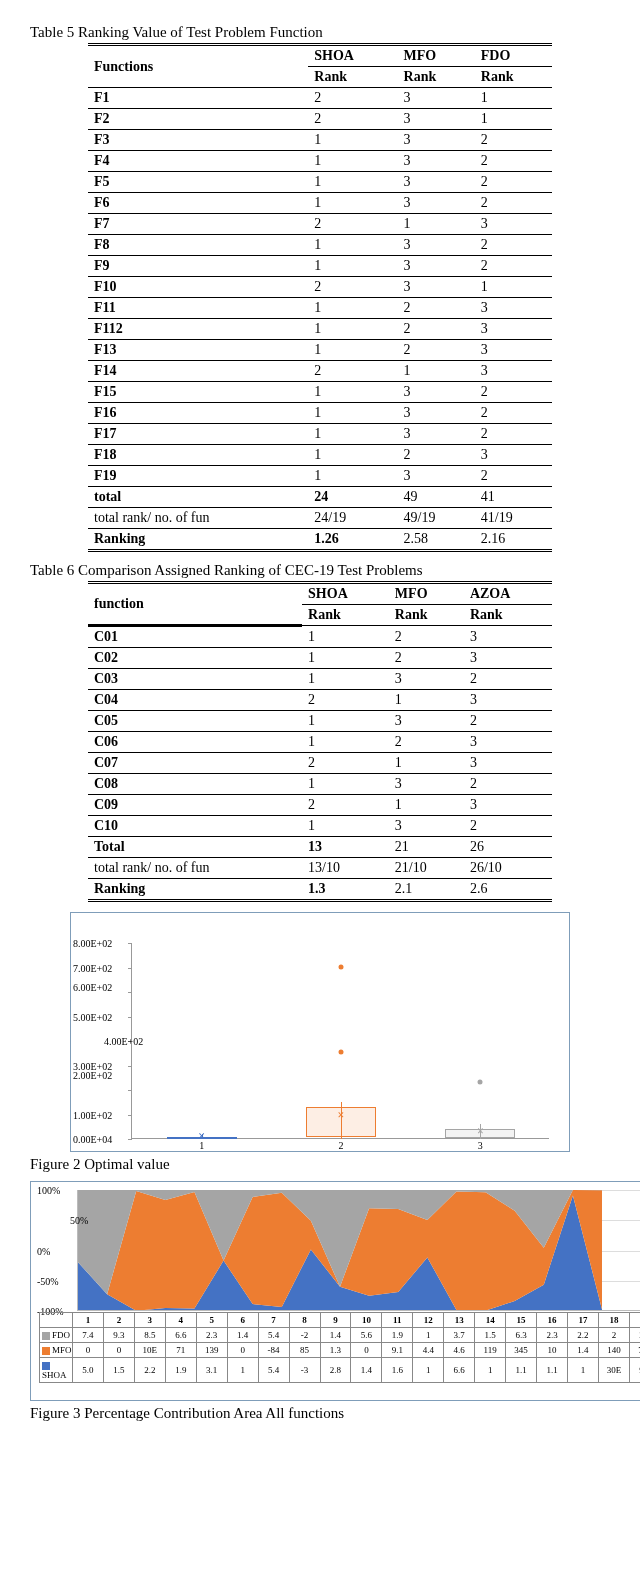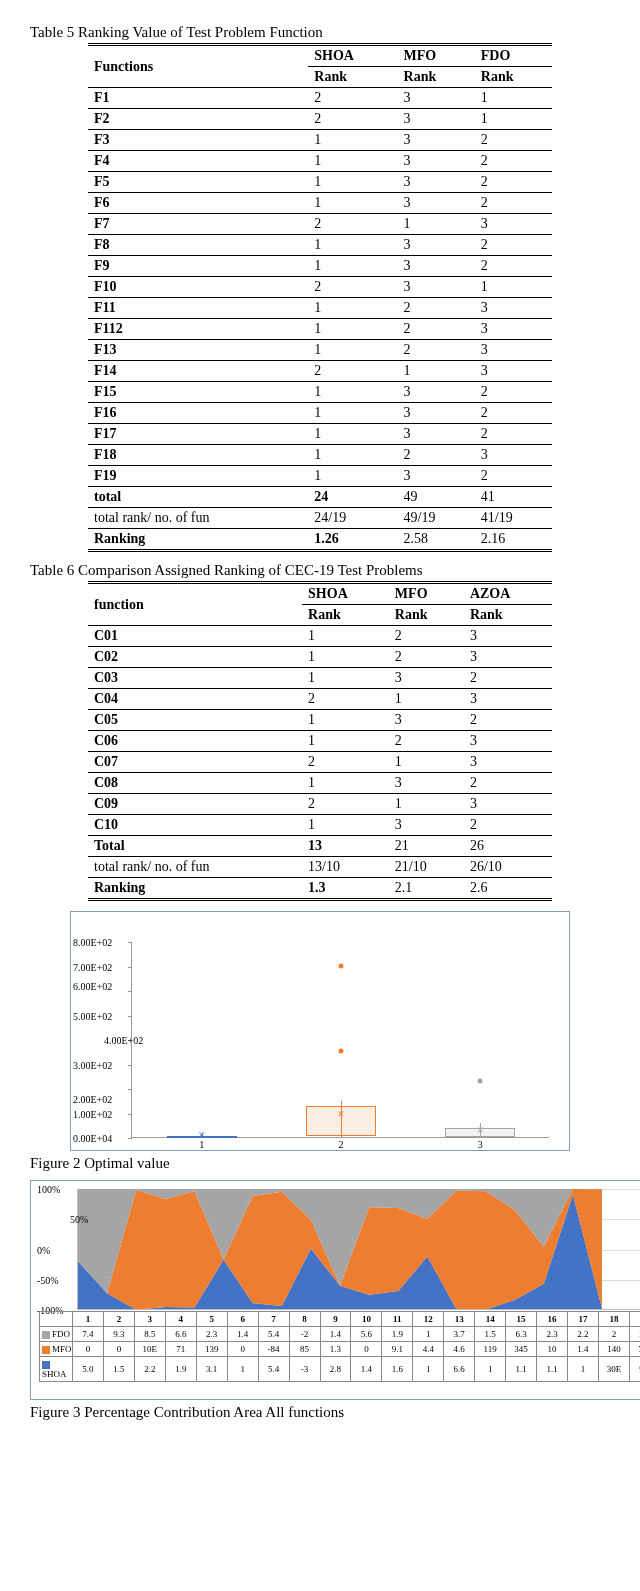--- a/index.html
+++ b/index.html
@@ -280,21 +280,21 @@
         <td>2.58</td>
         <td>2.16</td>
       </tr>
     </tbody>
   </table>
 
 <div class="caption">Table 6 Comparison Assigned Ranking of CEC-19 Test Problems</div>
 <table class="ranking" id="tbl6">
     <tbody>
       <tr class="dbl-top">
-        <th rowspan="2" class="bold" style="border-bottom:1px solid #000000">function</th>
+        <th rowspan="2" class="bold" style="border-bottom:3px solid #000000">function</th>
         <th class="bold" style="border-top:3px double #000;border-bottom:1px solid #000">SHOA</th>
         <th class="bold" style="border-top:3px double #000;border-bottom:1px solid #000">MFO</th>
         <th class="bold" style="border-top:3px double #000;border-bottom:1px solid #000">AZOA</th>
       </tr>
       <tr class="thin-bot">
         <th class="bold" style="border-bottom:1px solid #000">Rank</th>
         <th class="bold" style="border-bottom:1px solid #000">Rank</th>
         <th class="bold" style="border-bottom:1px solid #000">Rank</th>
       </tr>
       <tr>
@@ -400,21 +400,21 @@
       <div class="xmark" style="left: 209px; bottom: 23.275px; color: rgb(237, 125, 49);">×</div>
       <div class="dot" style="left: 209px; bottom: 85.75px; background: rgb(237, 125, 49);"></div>
       <div class="dot" style="left: 209px; bottom: 171.5px; background: rgb(237, 125, 49);"></div>
       <div class="whisker-line" style="left: 348.333px; top: 181.3px; height: 14.7px; background: rgb(165, 165, 165);"></div>
       <div class="box" style="left: 313.333px; width: 70px; top: 186.2px; height: 8.575px; border-color: rgb(165, 165, 165); background: rgba(165, 165, 165, 0.133);"></div>
       <div class="xmark" style="left: 348.333px; bottom: 7.35px; color: rgb(165, 165, 165);">×</div>
       <div class="dot" style="left: 348.333px; bottom: 56.35px; background: rgb(165, 165, 165);"></div>
     </div>
 <div class="fig2-ylabel" style="top: 226px;">0.00E+04</div>
     <div class="fig2-ylabel" style="top: 201.5px;">1.00E+02</div>
-    <div class="fig2-ylabel" style="top: 187px;">2.00E+02</div>
+    <div class="fig2-ylabel" style="top: 162px;">2.00E+02</div>
     <div class="fig2-ylabel" style="top: 152.5px;">3.00E+02</div>
     <div class="fig2-ylabel" style="top: 128px; margin-left: 31px;">4.00E+02</div>
     <div class="fig2-ylabel" style="top: 103.5px;">5.00E+02</div>
     <div class="fig2-ylabel" style="top: 74px;">6.00E+02</div>
     <div class="fig2-ylabel" style="top: 54.5px;">7.00E+02</div>
     <div class="fig2-ylabel" style="top: 30px;">8.00E+02</div>
   </div>
 <div class="caption">Figure 2 Optimal value</div>
 
 <div class="chart-frame fig3">

